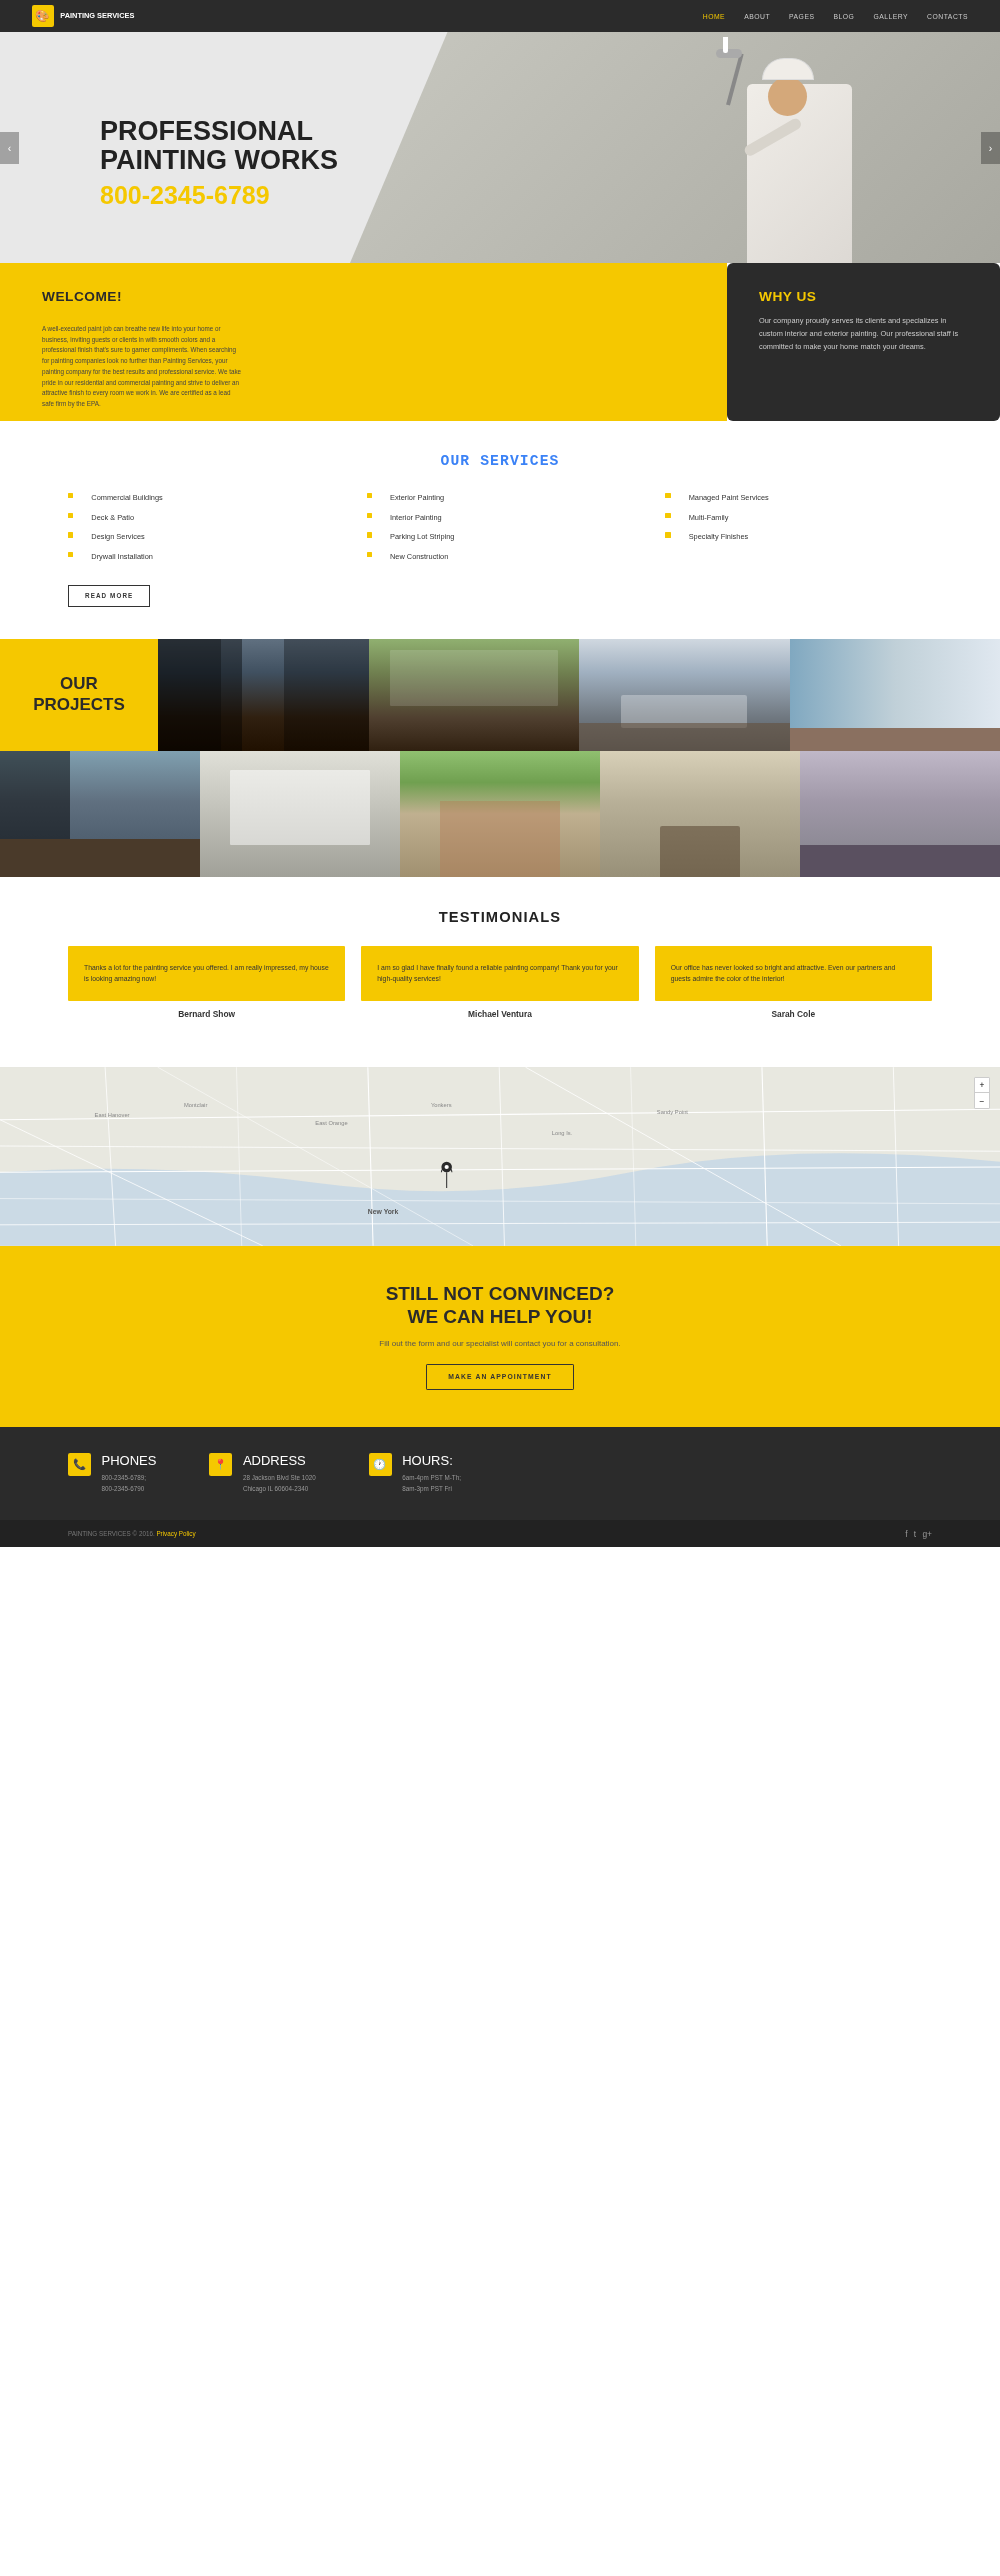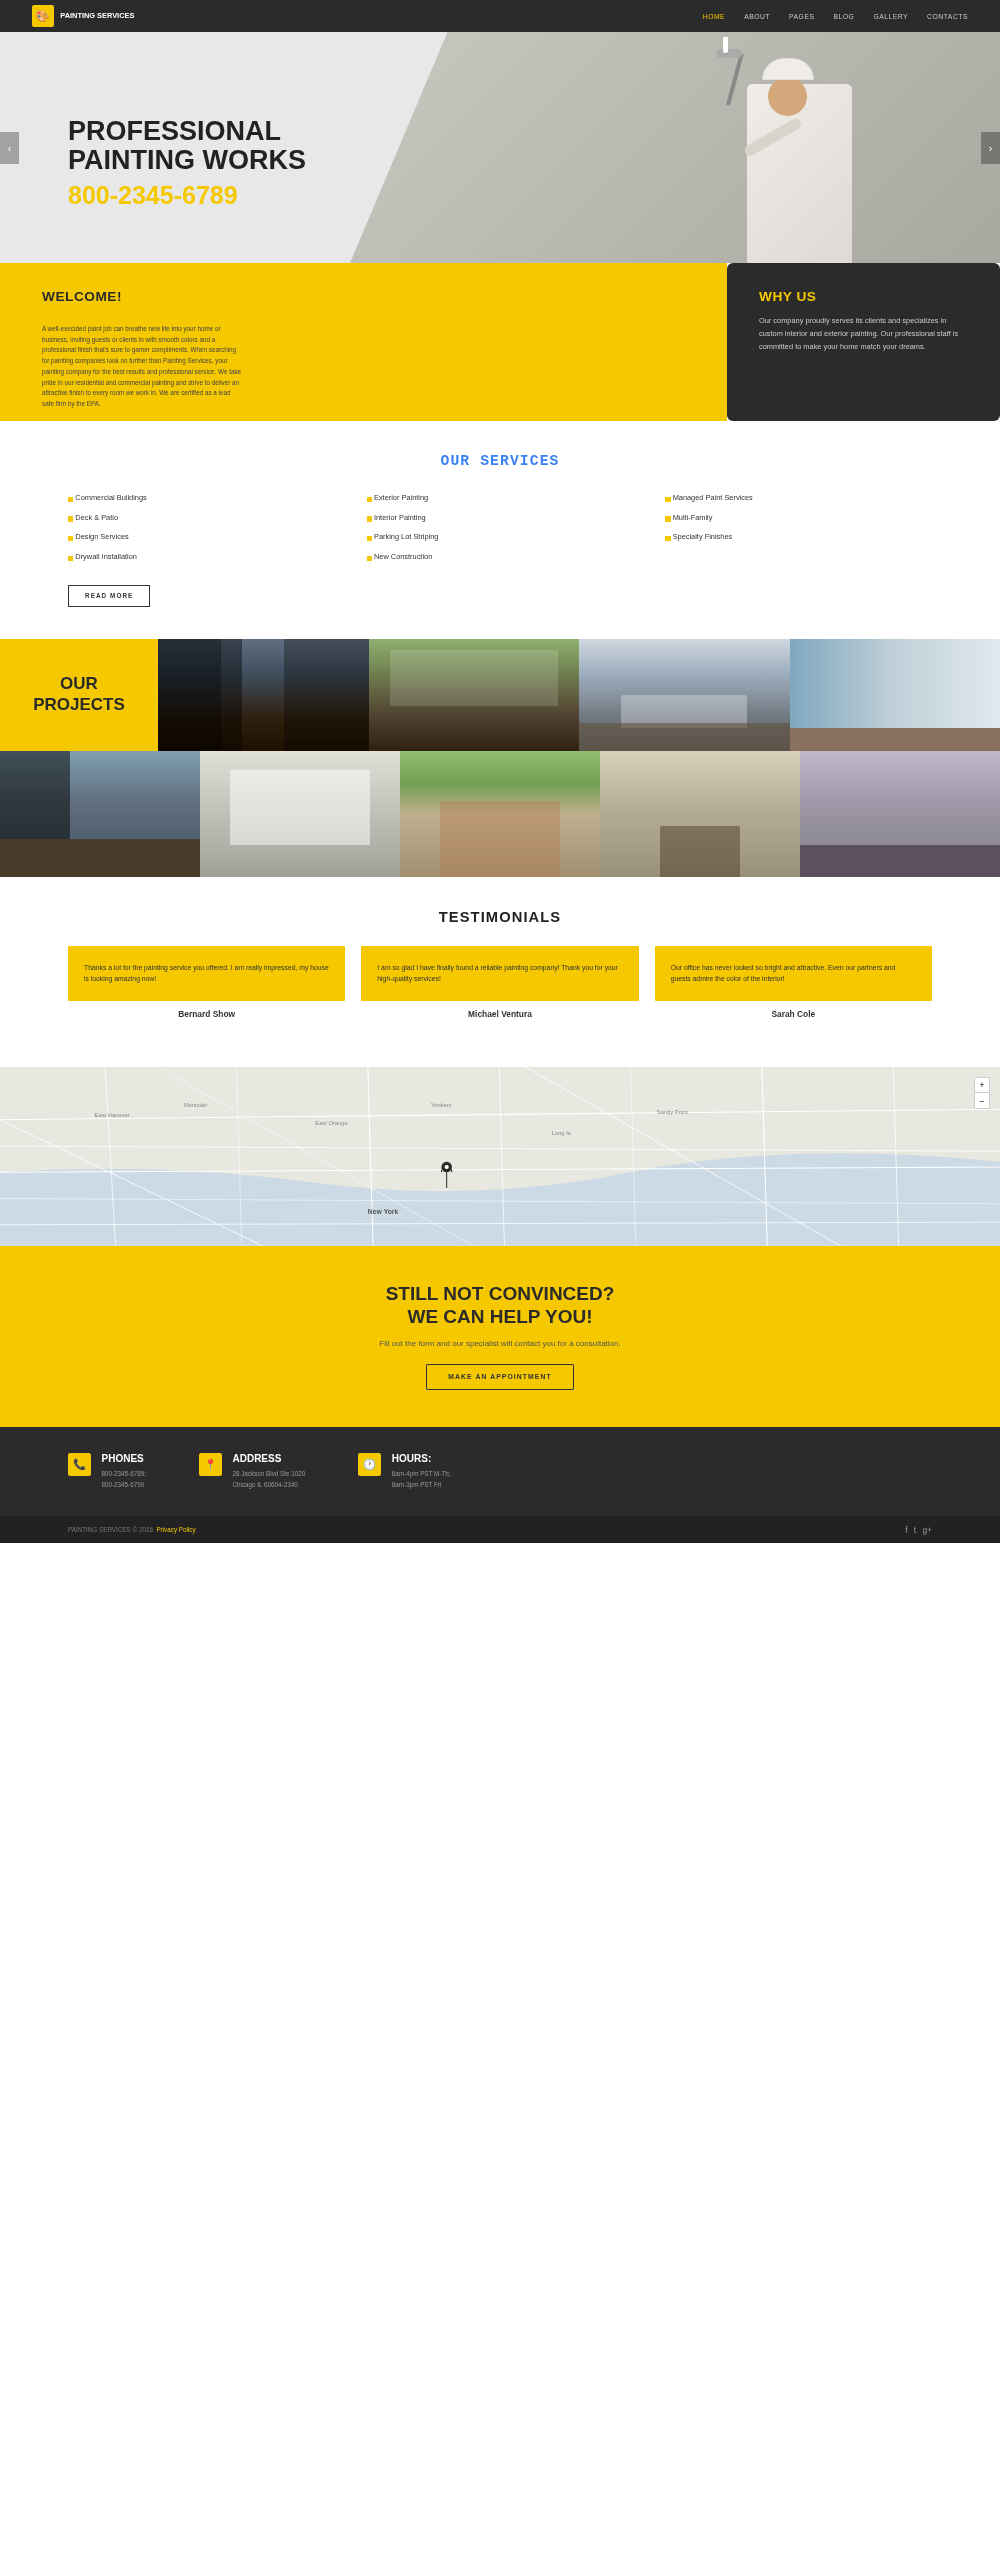--- a/index.html
+++ b/index.html
@@ -63,21 +63,21 @@
       right: 0;
       top: 0;
       width: 65%;
       height: 100%;
       background: linear-gradient(135deg, #c8c8c0 0%, #a8a8a0 100%);
       clip-path: polygon(15% 0, 100% 0, 100% 100%, 0% 100%);
     }
     .hero-content {
       position: relative;
       z-index: 2;
-      padding-left: 68px;
+      padding-left: 100px;
       padding-top: 32px;
     }
     .hero-title {
       font-size: 27px;
       font-weight: 900;
       color: #222;
       line-height: 1.1;
       text-transform: uppercase;
       max-width: 263px;
     }
@@ -165,22 +165,22 @@
       font-family: Liberation Mono, monospace;
     }
     .services-grid {
       display: grid;
       grid-template-columns: repeat(3, 1fr);
       gap: 4.2px 32px;
       margin-bottom: 21px;
     }
     .service-item {
       display: flex;
-      align-items: flex-end;
-      gap: 2px;
+      align-items: flex-start;
+      gap: 18px;
       font-size: 7.4px;
       color: #333;
       padding: 3.2px 0;
     }
     .service-dot {
       width: 5.3px;
       height: 5.3px;
       background: #f5c800;
       border-radius: 0.5px;
       flex-shrink: 0;
@@ -349,22 +349,22 @@
       height: 23px;
       border-radius: 2.1px;
       display: flex;
       align-items: center;
       justify-content: center;
       font-size: 10.5px;
       flex-shrink: 0;
     }
     .footer-info h4 {
       color: white;
-      font-size: 10px;
-      font-weight: bold;
+      font-size: 13px;
+      font-weight: normal;
       text-transform: uppercase;
       margin-bottom: 4.2px;
     }
     .footer-info p {
       color: #999;
       font-size: 6.3px;
       line-height: 1.8;
     }
 
     

